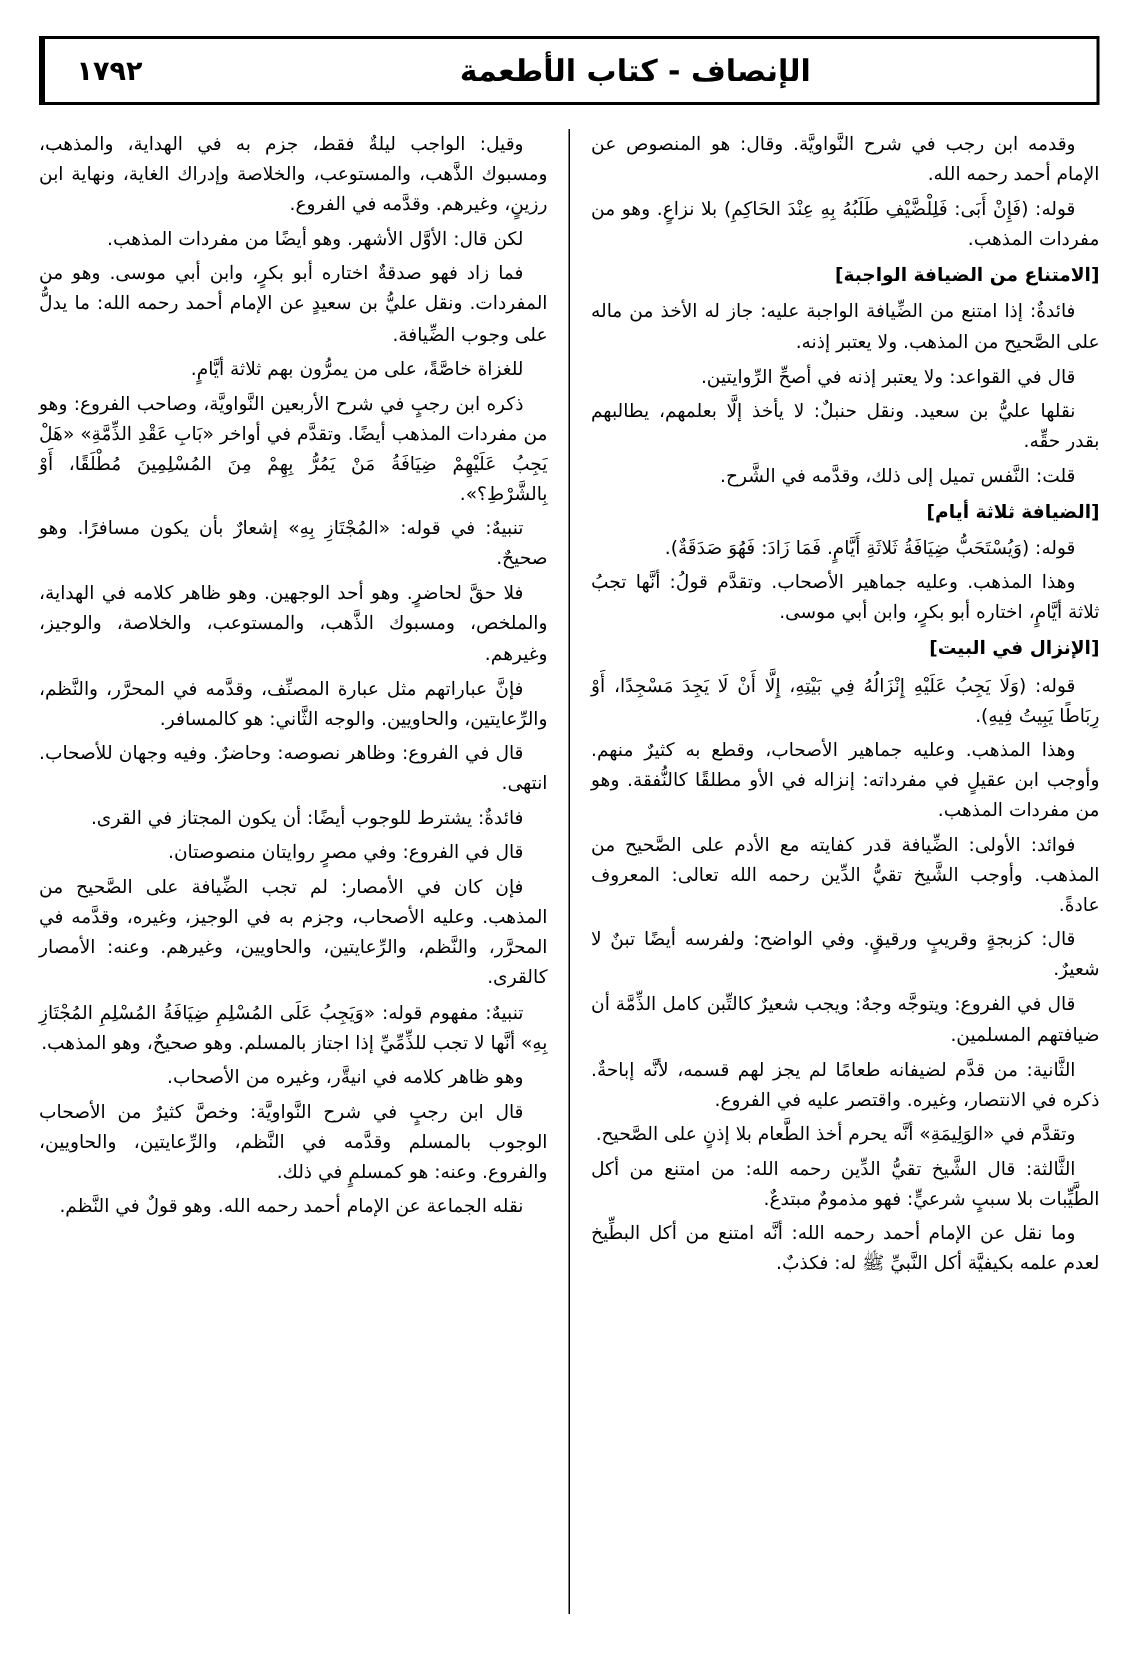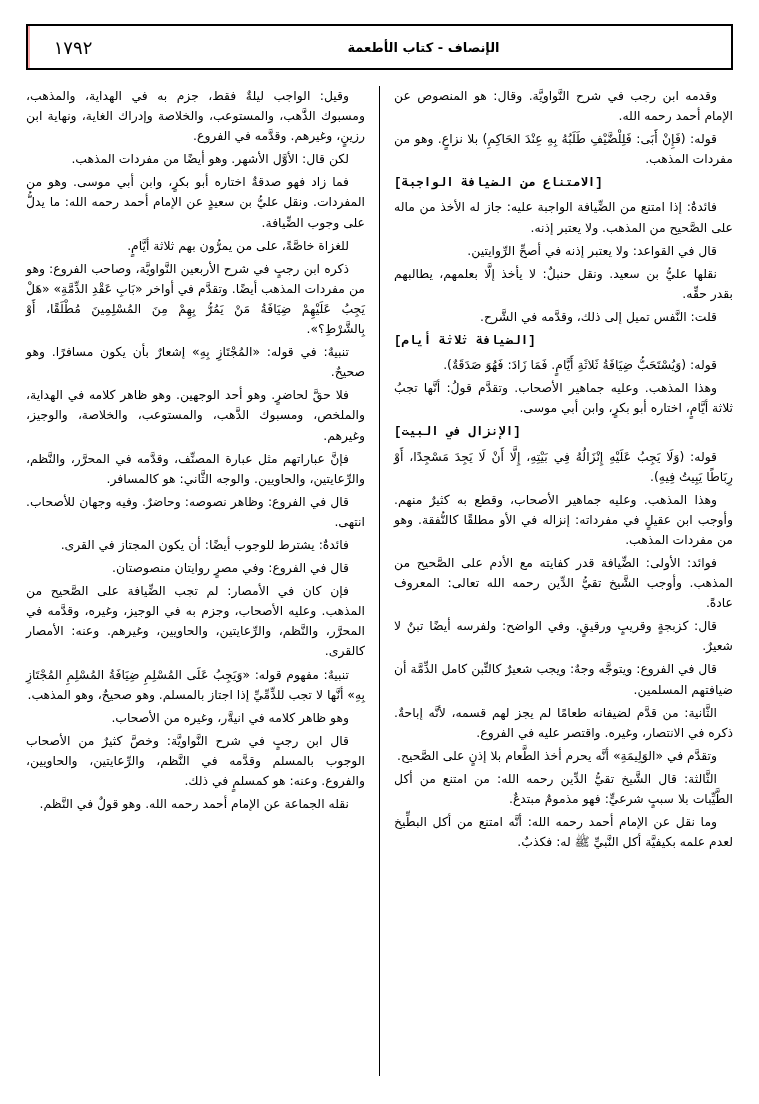--- a/index.html
+++ b/index.html
@@ -29,32 +29,32 @@
     box-sizing: border-box;
     display: flex;
     align-items: stretch;
     margin-bottom: 16px;
   }
   .header-title {
     flex: 1 1 auto;
     display: flex;
     align-items: center;
     justify-content: center;
-    font-size: 13px;
+    font-size: 20px;
     font-weight: bold;
     letter-spacing: 0.5px;
   }
   .header-page {
     flex: 0 0 86px;
-    border-left: 2px solid #fca5a5;
+    border-left: 2px solid #000000;
     display: flex;
     align-items: center;
     justify-content: center;
     font-size: 18px;
-    font-weight: normal;
+    font-weight: bold;
   }
   
   .columns {
     display: flex;
     flex-direction: row;
     gap: 0;
     height: 990px;
   }
   .col {
     width: 50%;
@@ -70,23 +70,22 @@
     width: 0px;
     border-right: 1px solid #000;
     margin: 0 0px;
   }
   p.para {
     margin: 0 0 3px 0;
     text-indent: 16px;
   }
   p.center {
     margin: 4px 0 4px 0;
-    text-align: left;
+    text-align: right;
     text-indent: 0;
-    font-family: Liberation Mono, monospace;
   }
   .heading {
     font-weight: bold;
     font-size: 12.4px;
   }
 </style>
 </head>
 <body>
 
 <div class="page">

